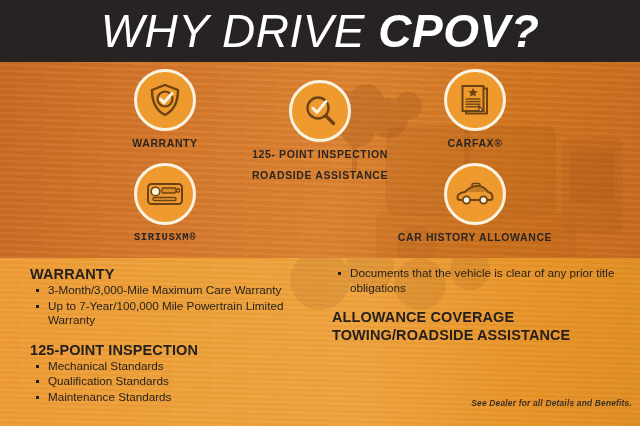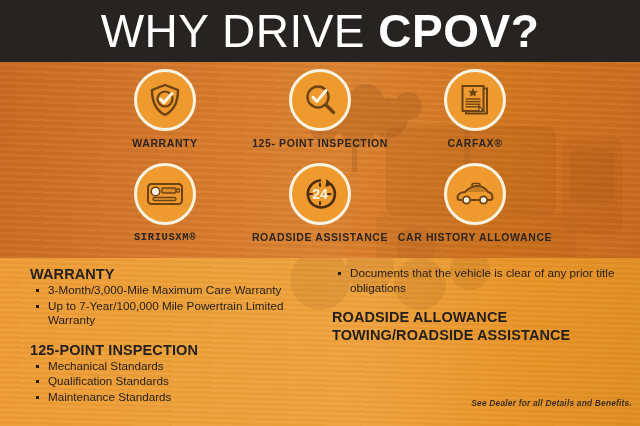--- a/index.html
+++ b/index.html
@@ -30,20 +30,21 @@
   }
   .header-title {
     position: absolute;
     left: 0; top: 2px;
     width: 640px;
     text-align: center;
     font-size: 46px;
     line-height: 58px;
     letter-spacing: 0.5px;
     color: #ffffff;
+    font-style: italic;
     font-weight: 400;
     white-space: nowrap;
   }
   .header-title .strong {
     font-weight: 700;
   }
 
   
   .photo-area {
     position: absolute;
@@ -239,21 +240,21 @@
       <div class="icon-circle">
         <svg width="36" height="36" viewBox="0 0 36 36">
           <path d="M18 3 L31 8 C31 20 26 29 18 33 C10 29 5 20 5 8 Z" fill="none" stroke="#6E4313" stroke-width="2.4"></path>
           <circle cx="18" cy="17" r="7.5" fill="none" stroke="#6E4313" stroke-width="2.2"></circle>
           <path d="M13.5 17.2 L17 20.6 L25 11.5" fill="none" stroke="#FBF3E2" stroke-width="3" stroke-linecap="round" stroke-linejoin="round"></path>
         </svg>
       </div>
       <div class="icon-label">WARRANTY</div>
     </div>
 
-    <div class="icon-cell" style="left:235px; top:7px;">
+    <div class="icon-cell" style="left:235px; top:18px;">
       <div class="icon-circle">
         <svg width="36" height="36" viewBox="0 0 36 36">
           <circle cx="16" cy="15" r="10.5" fill="none" stroke="#6E4313" stroke-width="2.4"></circle>
           <path d="M24 23 L31.5 30.5" stroke="#6E4313" stroke-width="3.4" stroke-linecap="round"></path>
           <path d="M11 15.4 L15 19.4 L24 8.5" fill="none" stroke="#FBF3E2" stroke-width="3" stroke-linecap="round" stroke-linejoin="round"></path>
         </svg>
       </div>
       <div class="icon-label">125- POINT INSPECTION</div>
     </div>
 
@@ -282,33 +283,20 @@
           <circle cx="9.5" cy="12.5" r="4.3" fill="#FBF3E2" stroke="#6E4313" stroke-width="1.6"></circle>
           <rect x="16" y="9" width="14" height="5" rx="1.2" fill="#D98A2A" stroke="#6E4313" stroke-width="1.4"></rect>
           <circle cx="32" cy="11.5" r="1.7" fill="none" stroke="#6E4313" stroke-width="1.4"></circle>
           <rect x="7" y="18.5" width="23" height="3" rx="1.5" fill="none" stroke="#6E4313" stroke-width="1.4"></rect>
         </svg>
       </div>
       <div class="icon-label">SIRIUSXM®</div>
     </div>
 
     <div class="icon-cell" style="left:235px; top:101px;">
-      <div class="icon-circle">
-        <svg width="38" height="38" viewBox="0 0 38 38">
-          <path d="M30.5 10 A13.5 13.5 0 1 1 19 5.5" fill="none" stroke="#4A2D0C" stroke-width="2.6" stroke-linecap="round"></path>
-          <path d="M25.5 4 L31.6 9.6 L24.5 12 Z" fill="#4A2D0C"></path>
-          <g stroke="#4A2D0C" stroke-width="2" stroke-linecap="round">
-            <line x1="19" y1="8.5" x2="19" y2="11"></line>
-            <line x1="19" y1="27" x2="19" y2="29.5"></line>
-            <line x1="8.5" y1="19" x2="11" y2="19"></line>
-            <line x1="27" y1="19" x2="29.5" y2="19"></line>
-          </g>
-          <text x="19" y="24" text-anchor="middle" font-family="Liberation Sans, sans-serif" font-size="14" font-weight="700" fill="#FBF3E2">24</text>
-        </svg>
-      </div>
       <div class="icon-label">ROADSIDE ASSISTANCE</div>
     </div>
 
     <div class="icon-cell" style="left:390px; top:101px;">
       <div class="icon-circle">
         <svg width="40" height="26" viewBox="0 0 40 26">
           <path d="M2.5 16.5 C2.5 12.5 6 11.5 10 11 C14 7 17.5 5 22.5 5 C27 5 30.5 7.5 33 11
                    C36 11.5 37.5 13 37.5 16.5 C37.5 18.2 36.5 19 35 19 L5 19 C3.3 19 2.5 18.2 2.5 16.5 Z" fill="none" stroke="#6E4313" stroke-width="2"></path>
           <path d="M13 11 C16 8 19 6.8 22.5 6.8 C26 6.8 28.8 8.6 31 11 Z" fill="#6E4313" opacity="0.35"></path>
           <rect x="17" y="2.5" width="8" height="3" rx="1.2" fill="none" stroke="#6E4313" stroke-width="1.6"></rect>
@@ -361,21 +349,21 @@
 
       <div>
         <ul class="bullets">
           <li>Documents that the vehicle is clear of any prior title obligations</li>
         </ul>
       </div>
 
       <div class="gap-block"></div>
 
       <div>
-        <div class="sec-head stacked">ROADSIDE ALLOWANCE</div>
+        <div class="sec-head stacked">ALLOWANCE COVERAGE</div>
         <div class="sec-head stacked">TOWING/ROADSIDE ASSISTANCE</div>
       </div>
 
     </div>
 
     <div class="disclaimer">See Dealer for all Details and Benefits.</div>
 
   </div>
 
 </div>

